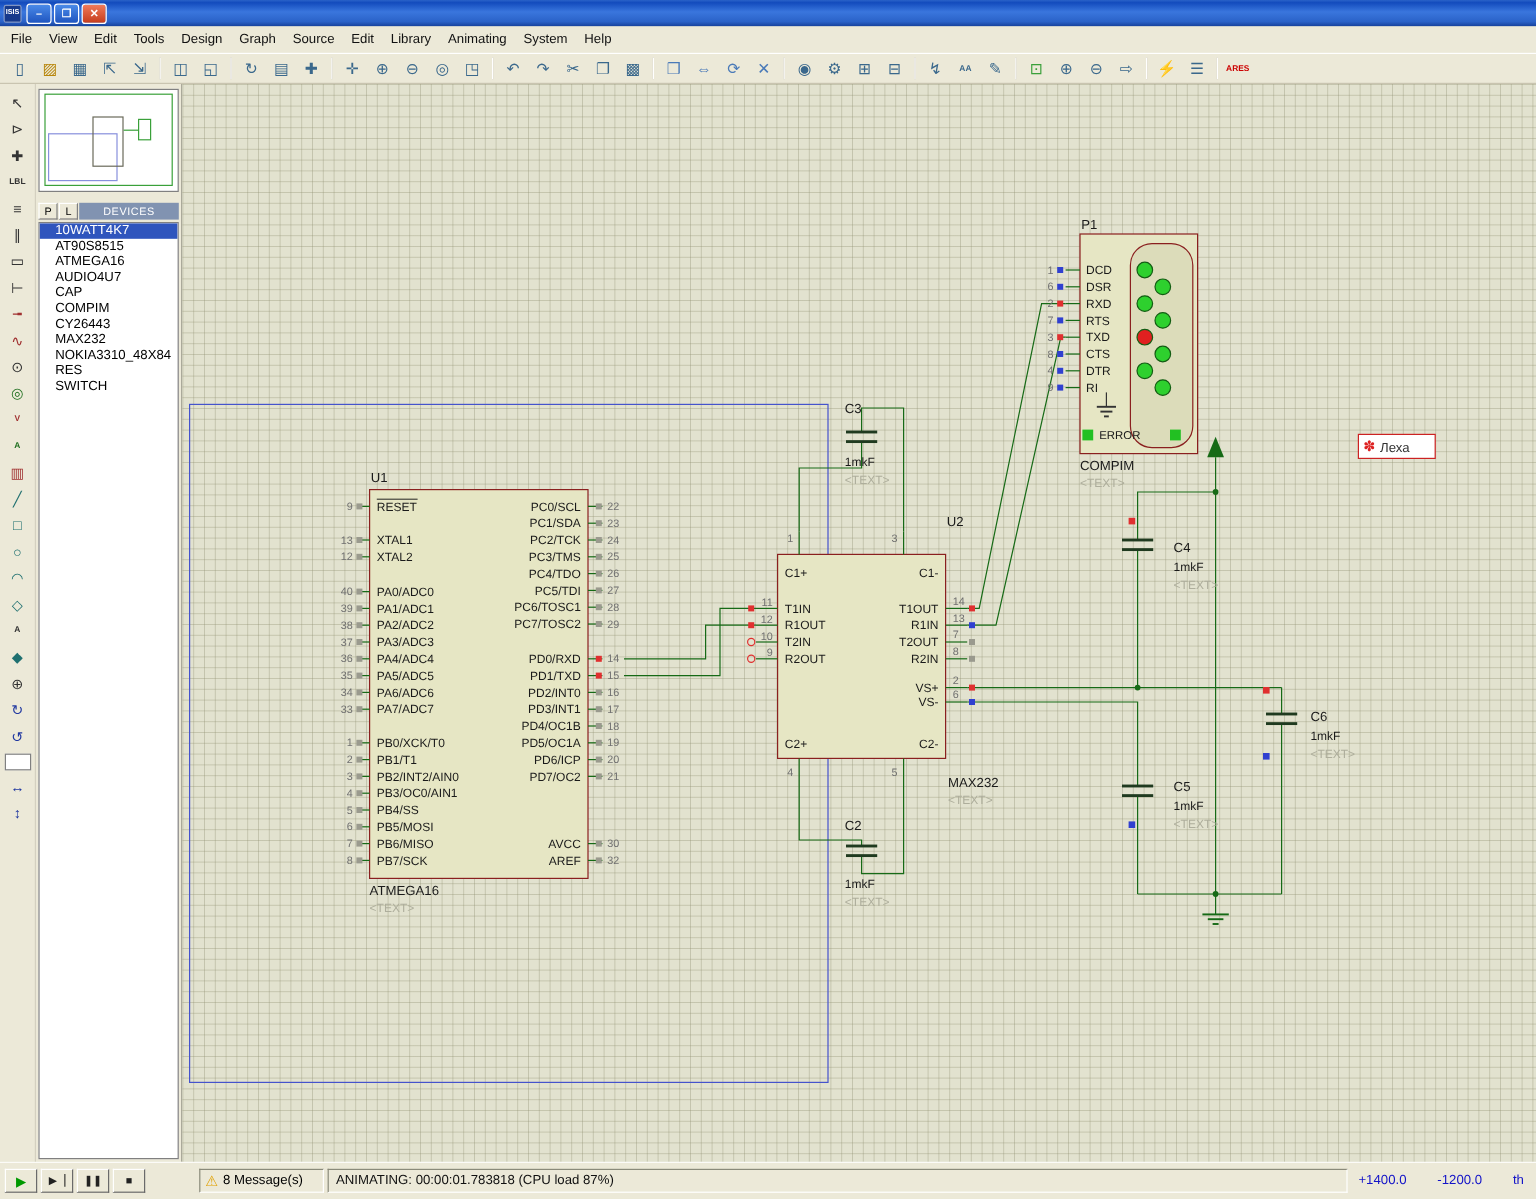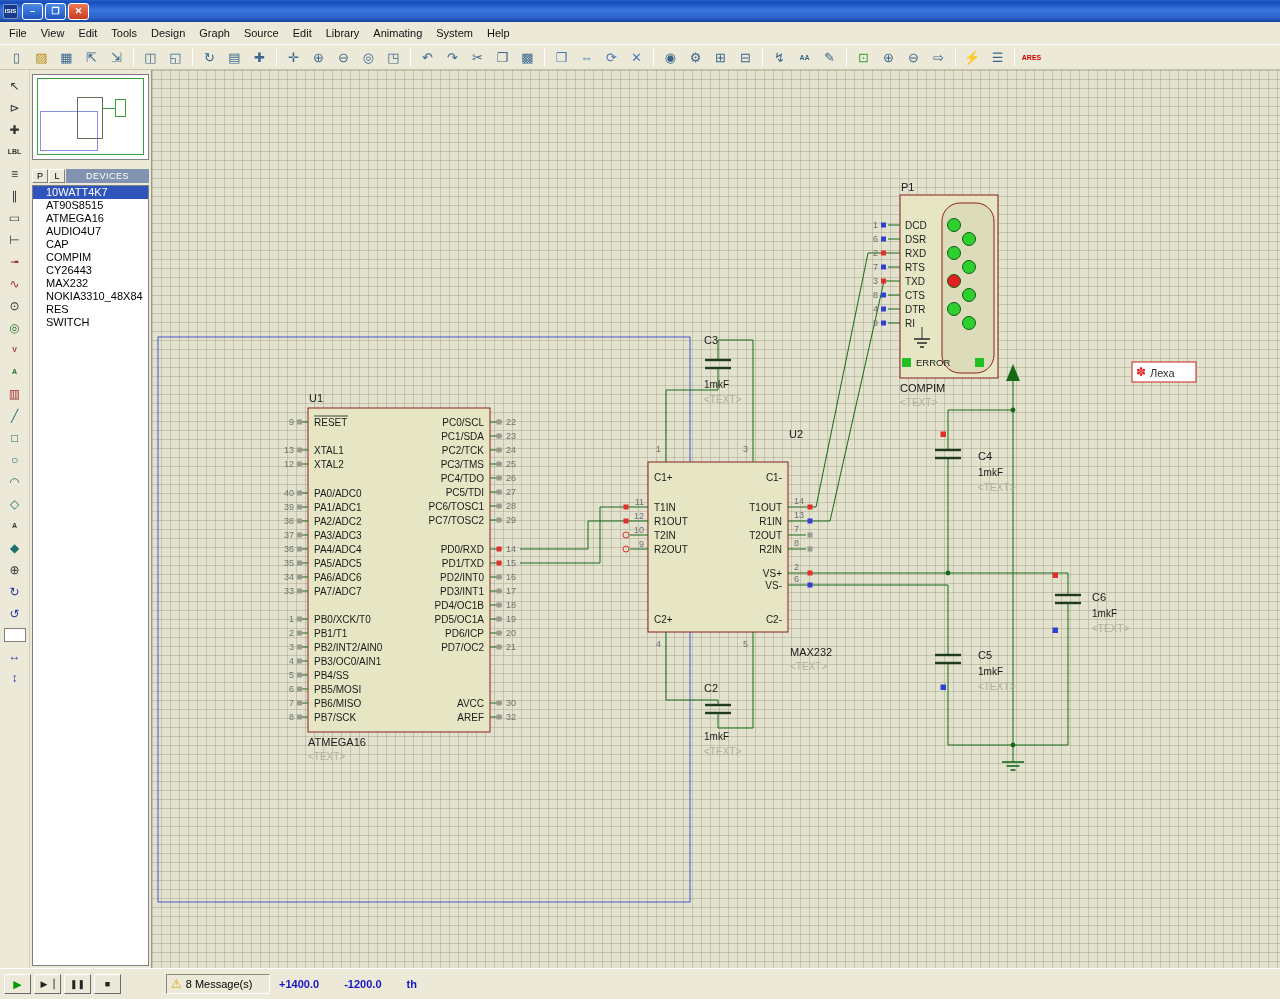--- a/index.html
+++ b/index.html
@@ -66,21 +66,21 @@
     border-top:1px solid #fff;padding:0 4px;gap:3px;}
   .abtn{width:27px;height:20px;border:1px solid;border-color:#fff #6a6a6a #6a6a6a #fff;background:#ECE9D8;
     display:flex;align-items:center;justify-content:center;font-size:9px;color:#222;flex:none;}
   .abtn.play{color:#009900;font-size:11px;}
   .msgpanel{width:104px;height:20px;margin-left:42px;border:1px solid;border-color:#8a8a7a #fff #fff #8a8a7a;
     display:flex;align-items:center;gap:4px;padding:0 4px;flex:none;}
   .warnicon{color:#e0a000;font-size:12px;}
   .animpanel{flex:1;height:20px;border:1px solid;border-color:#8a8a7a #fff #fff #8a8a7a;
     display:flex;align-items:center;padding:0 6px;color:#111;}
   .coords{width:150px;height:20px;display:flex;align-items:center;justify-content:space-between;
-    padding:0 6px;color:#1414c8;font-weight:bold;flex:none;}
+    padding:0 6px;color:#1414c8;font-weight:normal;flex:none;}
 </style>
 </head>
 <body style="--sel: #2f55bd;">
 
 <div class="window">
 
   <div class="titlebar">
     <div class="app-icon">
       <span>ISIS</span>
     </div>
@@ -544,19 +544,22 @@
 
   <div class="statusbar">
     <div class="abtn play">▶</div>
     <div class="abtn">▶▕</div>
     <div class="abtn">❚❚</div>
     <div class="abtn">■</div>
     <div class="msgpanel">
       <span class="warnicon">⚠</span>
       <span>8 Message(s)</span>
     </div>
+    <div class="animpanel">
+      <span>ANIMATING: 00:00:01.783818 (CPU load 87%)</span>
+    </div>
     <div class="coords">
       <span>+1400.0</span>
       <span>-1200.0</span>
       <span>th</span>
     </div>
   </div>
 </div>
 
 </body></html>

